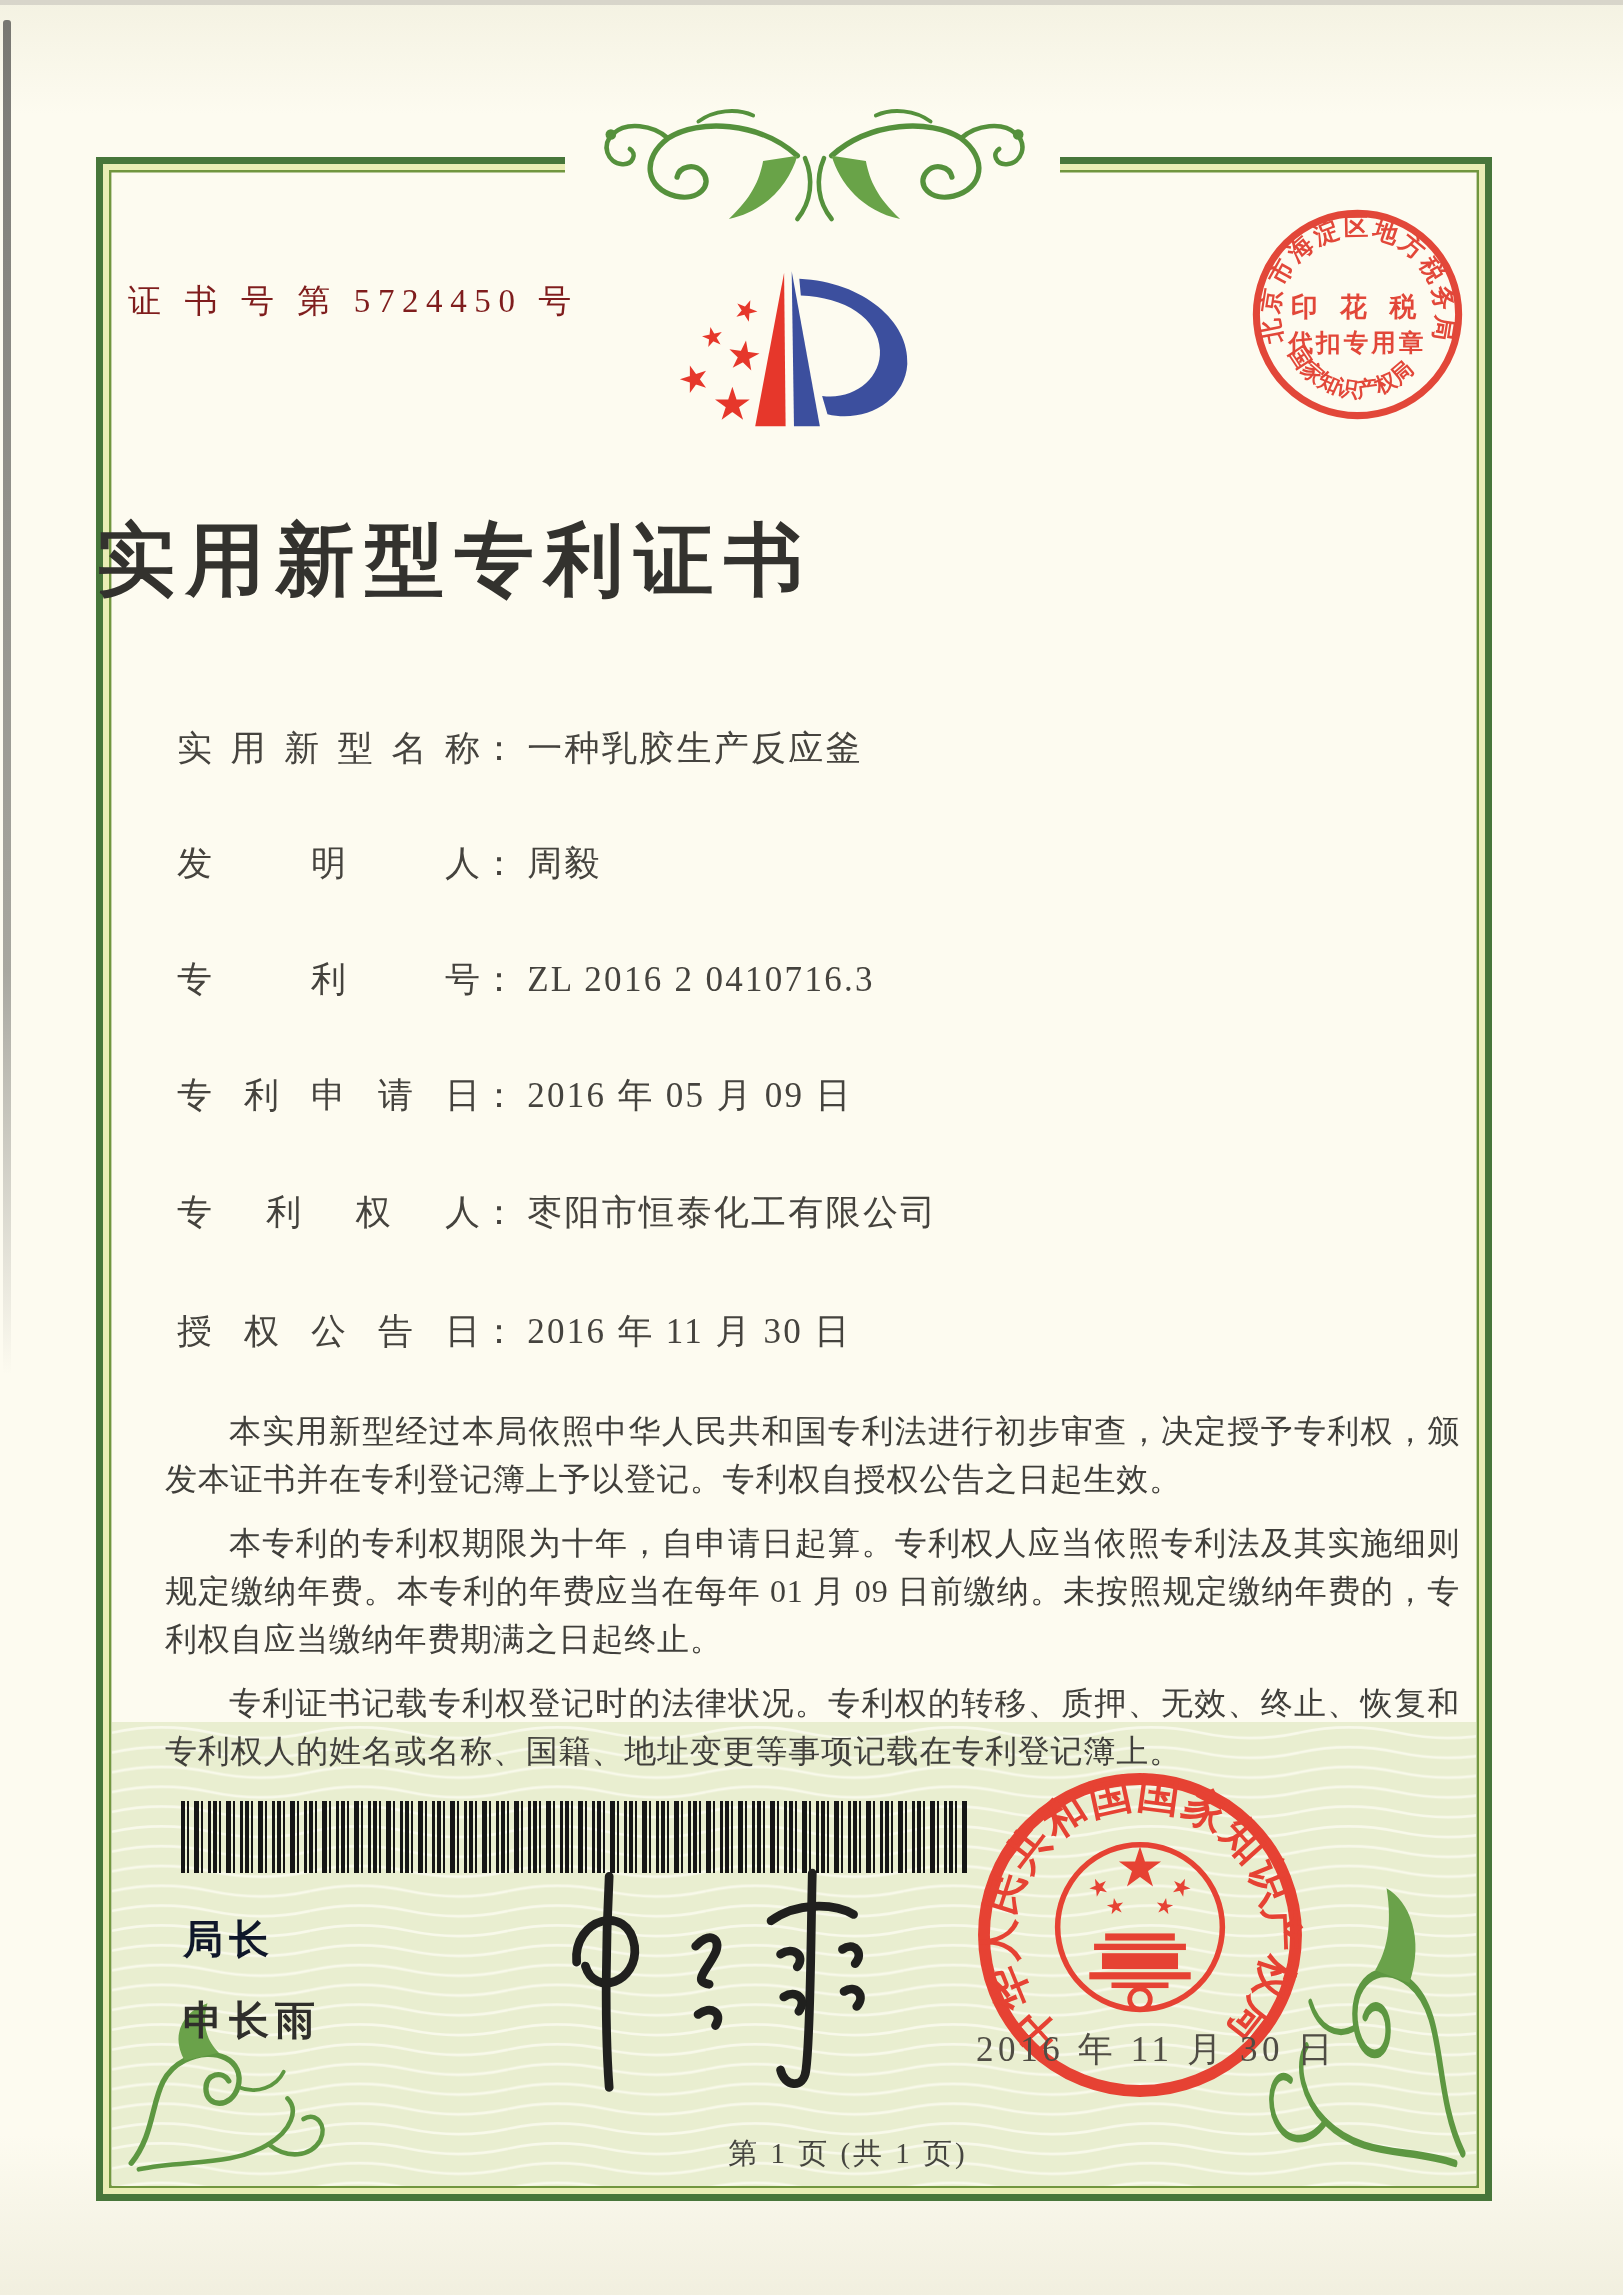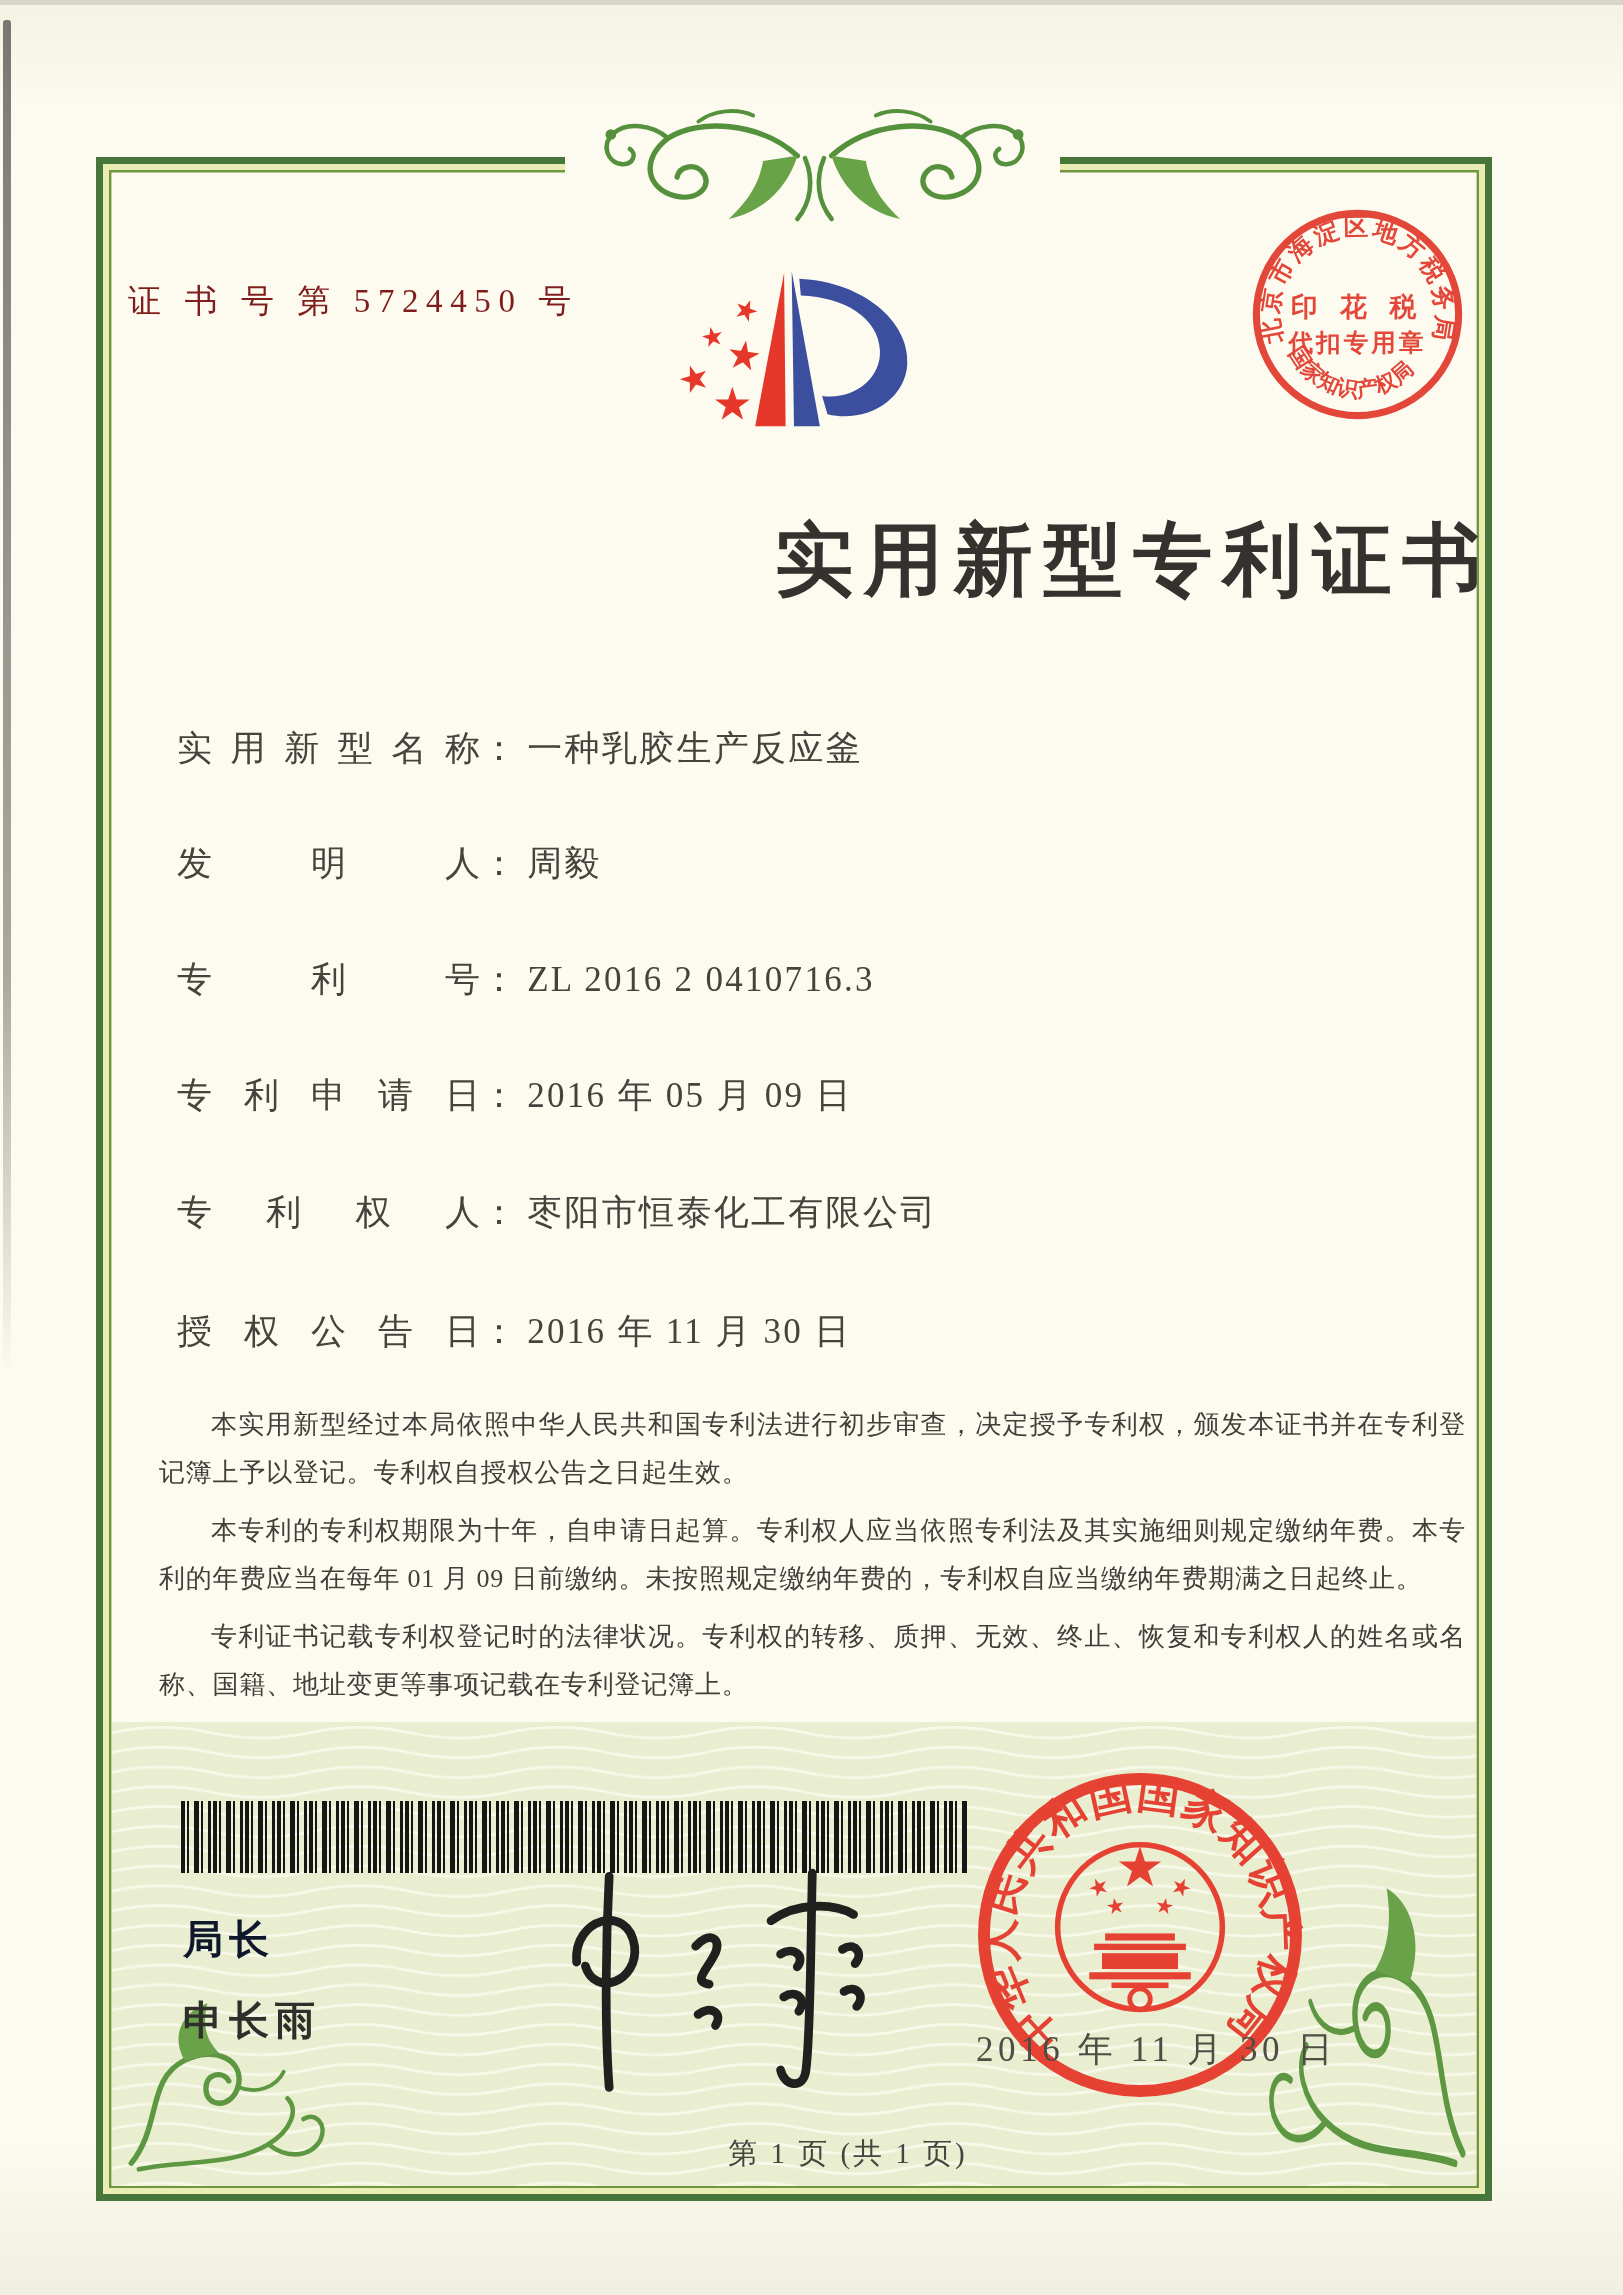--- a/index.html
+++ b/index.html
@@ -13,30 +13,30 @@
              opacity:.6;border-radius:3px;}
   .top-edge{left:0;top:0;width:100%;height:5.3px;background:#d2d0c6;opacity:.85;}
   
   .frame{left:96px;top:157px;width:1396px;height:2044px;box-sizing:border-box;
          border:7.6px solid #47763a;
          box-shadow:inset 0 0 0 6px #e9edb4, inset 0 0 0 8.4px #71963f;}
   .dragon-mask{left:565px;top:151px;width:495px;height:27px;background:#fdfbf0;z-index:5;}
   .ornament{z-index:6;}
   
   .cert-no{left:128px;top:279px;font-size:33px;letter-spacing:7.6px;color:#7f1d1d;z-index:8;}
-  .title{left:96px;top:508px;width:1396px;text-align:right;font-size:79px;font-weight:700;
+  .title{left:96px;top:508px;width:1396px;text-align:left;font-size:79px;font-weight:700;
          letter-spacing:10.7px;color:#33322e;z-index:8;}
   
   .field-row{left:177px;height:47px;font-size:35px;color:#45433e;white-space:nowrap;z-index:8;}
   .f-label{display:inline-block;width:303px;text-align:justify;text-align-last:justify;vertical-align:top;}
   .f-colon{margin:0 10.7px 0 1.5px;}
   .f-value{letter-spacing:2.3px;}
   
   .paras{left:149px;top:1391px;width:1327px;z-index:8;}
-  .paras p{margin:10px;font-size:26px;line-height:48px;text-indent:2em;text-align:justify;
+  .paras p{margin:16px;font-size:32px;line-height:48px;text-indent:2em;text-align:justify;
            color:#403f3b;letter-spacing:0.8px;}
   
   .band{left:112px;top:1722px;width:1364px;height:464px;z-index:1;}
   .barcode{left:181px;top:1801px;width:787px;height:72px;z-index:9;
            background:repeating-linear-gradient(90deg,
              #161616 0 3.8px,rgba(0,0,0,0) 3.8px 6px,
              #161616 6px 7.6px,rgba(0,0,0,0) 7.6px 13px,
              #161616 13px 18px,rgba(0,0,0,0) 18px 20.5px,
              #161616 20.5px 22px,rgba(0,0,0,0) 22px 27px,
              #161616 27px 30px,rgba(0,0,0,0) 30px 32px);}

